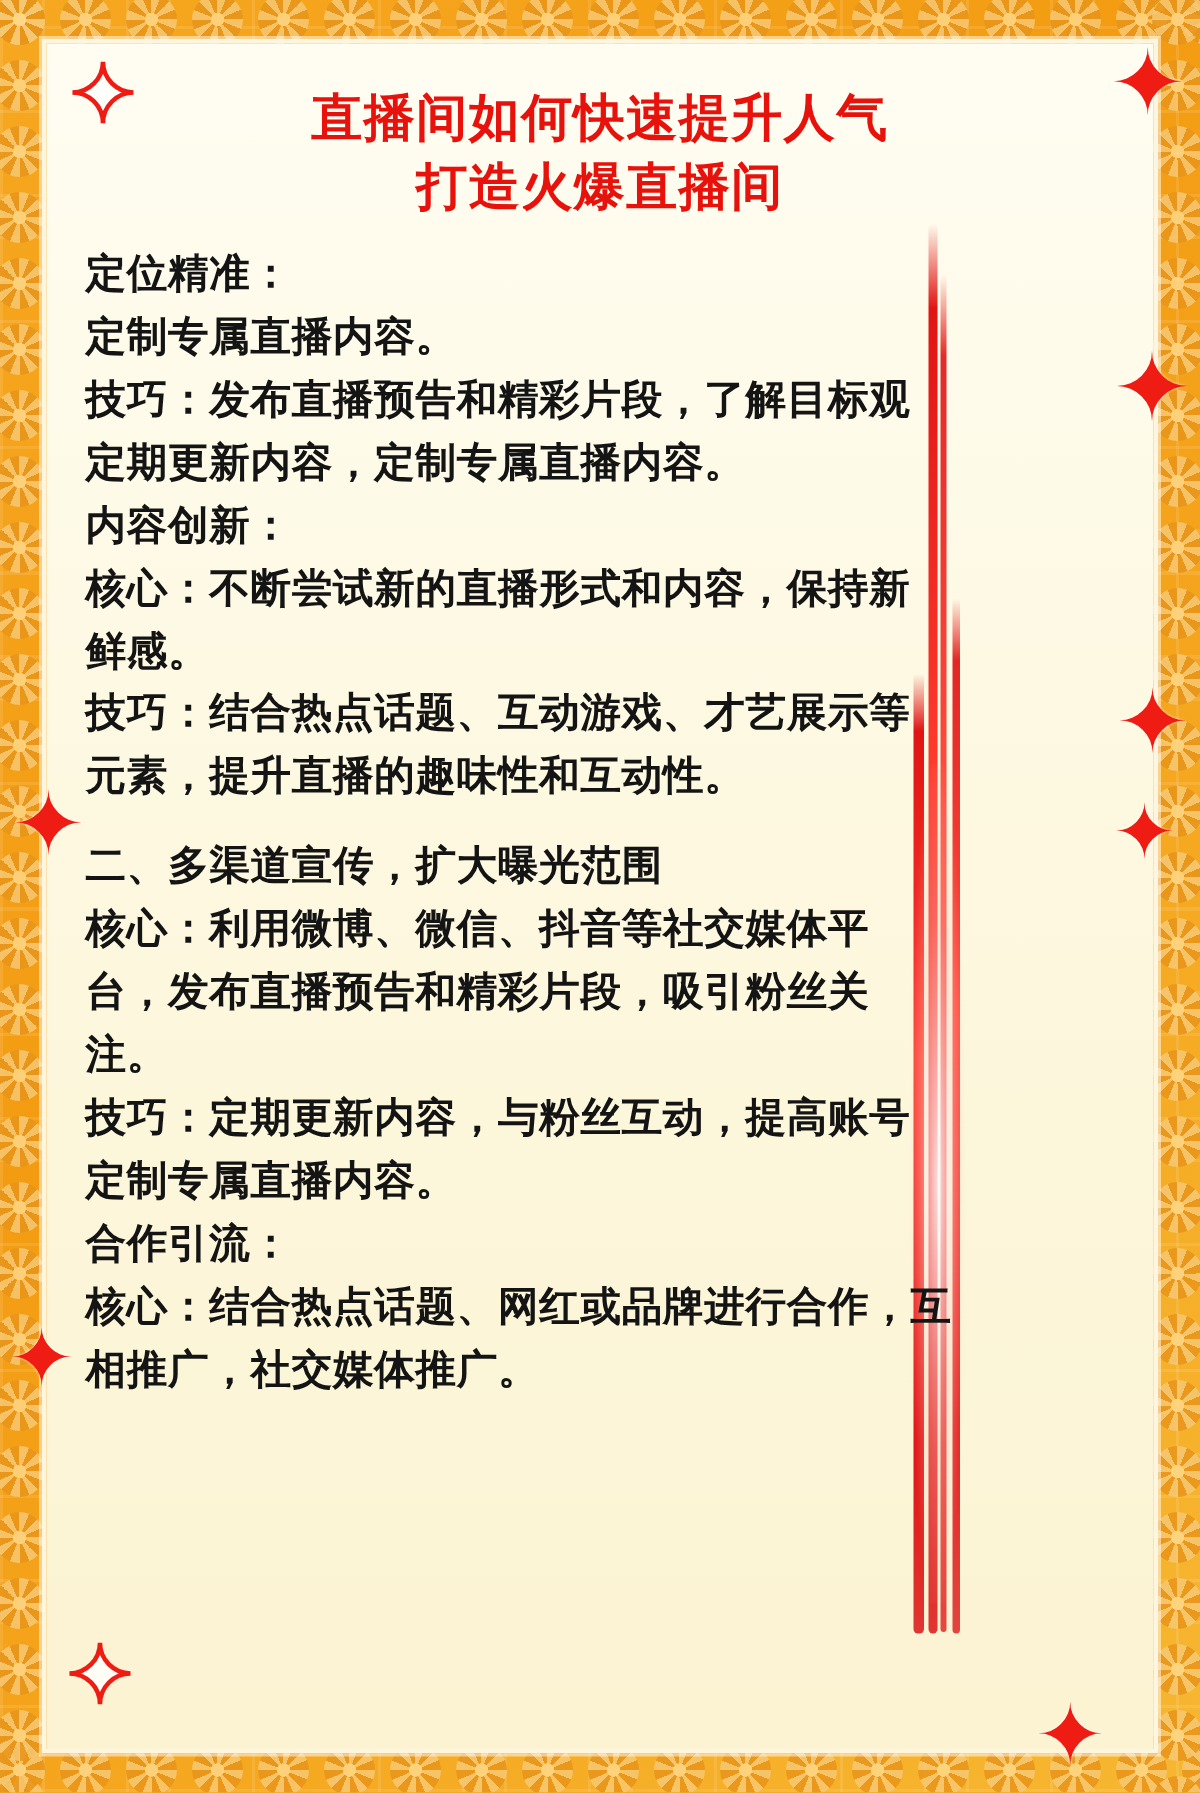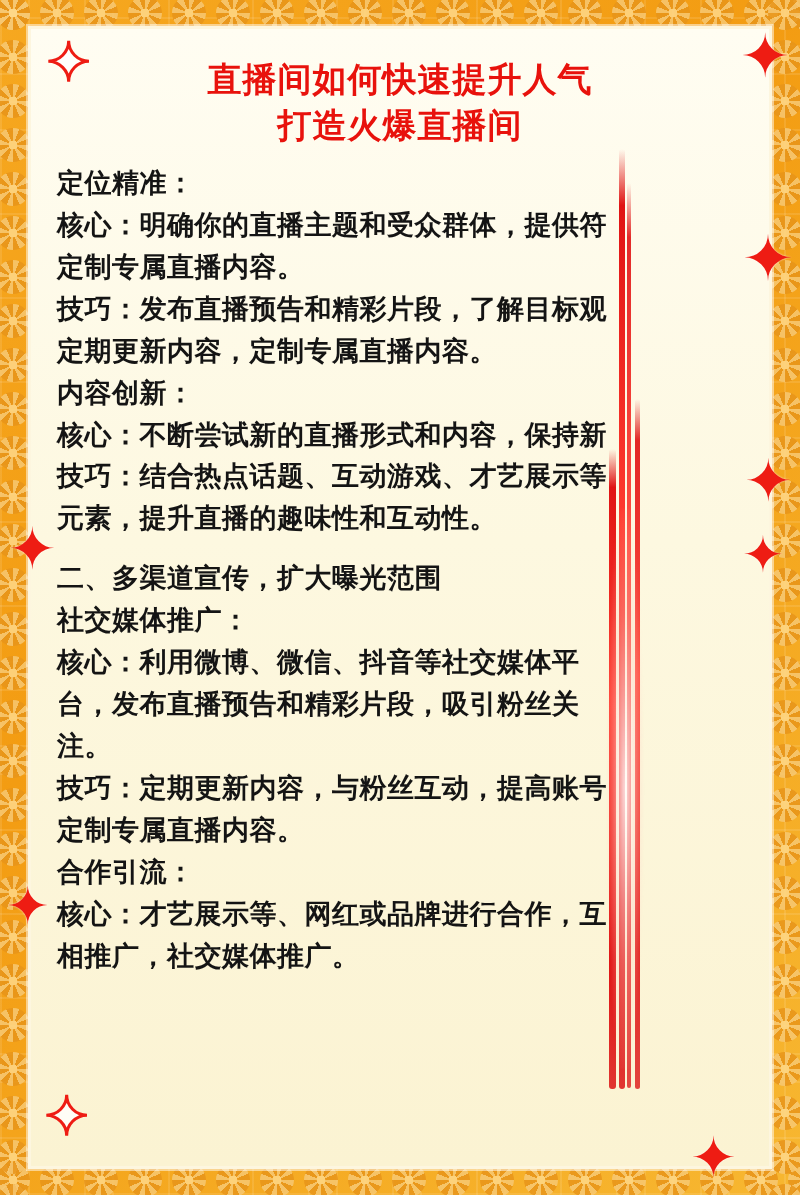--- a/index.html
+++ b/index.html
@@ -250,38 +250,37 @@
     </div>
 
     <div class="content">
       <div class="title">
         <span>直播间如何快速提升人气</span>
         <span class="line2">打造火爆直播间</span>
       </div>
 
       <div class="body-text" id="body-text">
           <p class="heading">定位精准：</p>
-          <p class="heading">核心：明确你的直播主题和受众群体，提供符</p>
           <p class="heading">定制专属直播内容。</p>
           <p class="heading">技巧：发布直播预告和精彩片段，了解目标观</p>
           <p class="heading">定期更新内容，定制专属直播内容。</p>
           <p class="heading">内容创新：</p>
           <p class="heading">核心：不断尝试新的直播形式和内容，保持新</p>
+          <p class="heading">鲜感。</p>
           <p class="heading">技巧：结合热点话题、互动游戏、才艺展示等</p>
           <p class="heading">元素，提升直播的趣味性和互动性。</p>
           <p class="spacer"></p>
           <p class="heading">二、多渠道宣传，扩大曝光范围</p>
-          <p class="heading">社交媒体推广：</p>
           <p class="heading">核心：利用微博、微信、抖音等社交媒体平</p>
           <p class="heading">台，发布直播预告和精彩片段，吸引粉丝关</p>
           <p class="heading">注。</p>
           <p class="heading">技巧：定期更新内容，与粉丝互动，提高账号</p>
           <p class="heading">定制专属直播内容。</p>
           <p class="heading">合作引流：</p>
-          <p class="heading">核心：才艺展示等、网红或品牌进行合作，互</p>
+          <p class="heading">核心：结合热点话题、网红或品牌进行合作，互</p>
           <p class="heading">相推广，社交媒体推广。</p>
         </div>
     </div>
 
   </div>
 
   <div id="stars-layer">
       <div class="star hollow" style="left: 46px; top: 36px; font-size: 54px;">✦</div>
       <div class="star" style="left: 740px; top: 26px; font-size: 60px;">✦</div>
       <div class="star" style="left: 742px; top: 228px; font-size: 62px;">✦</div>

